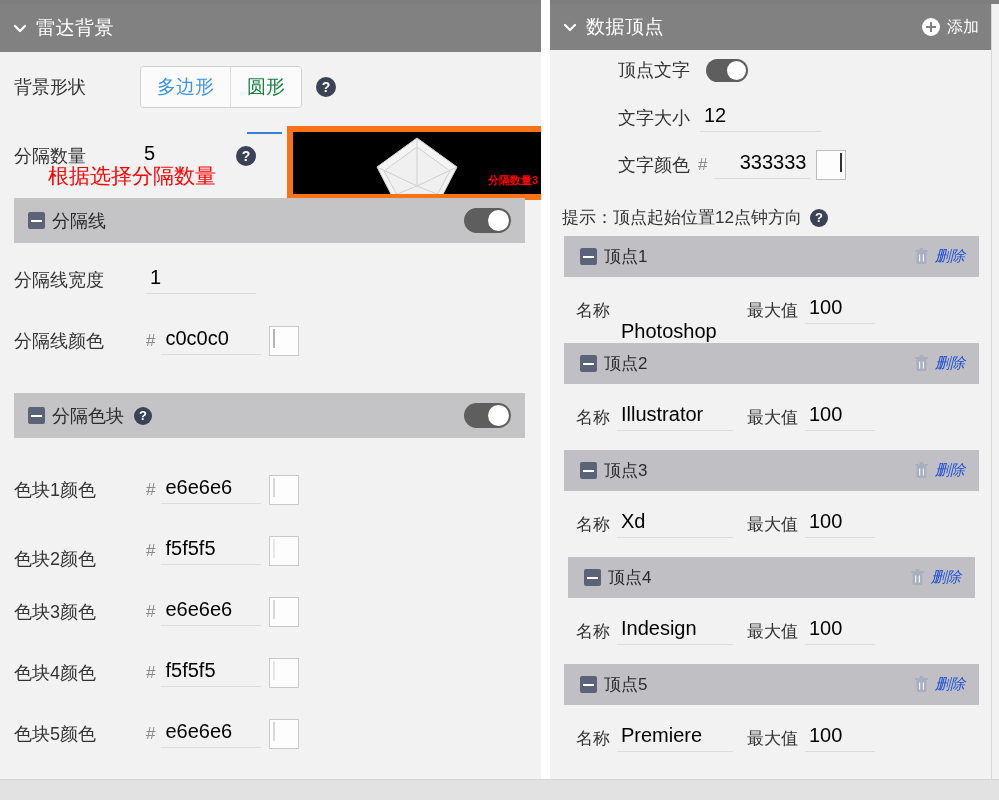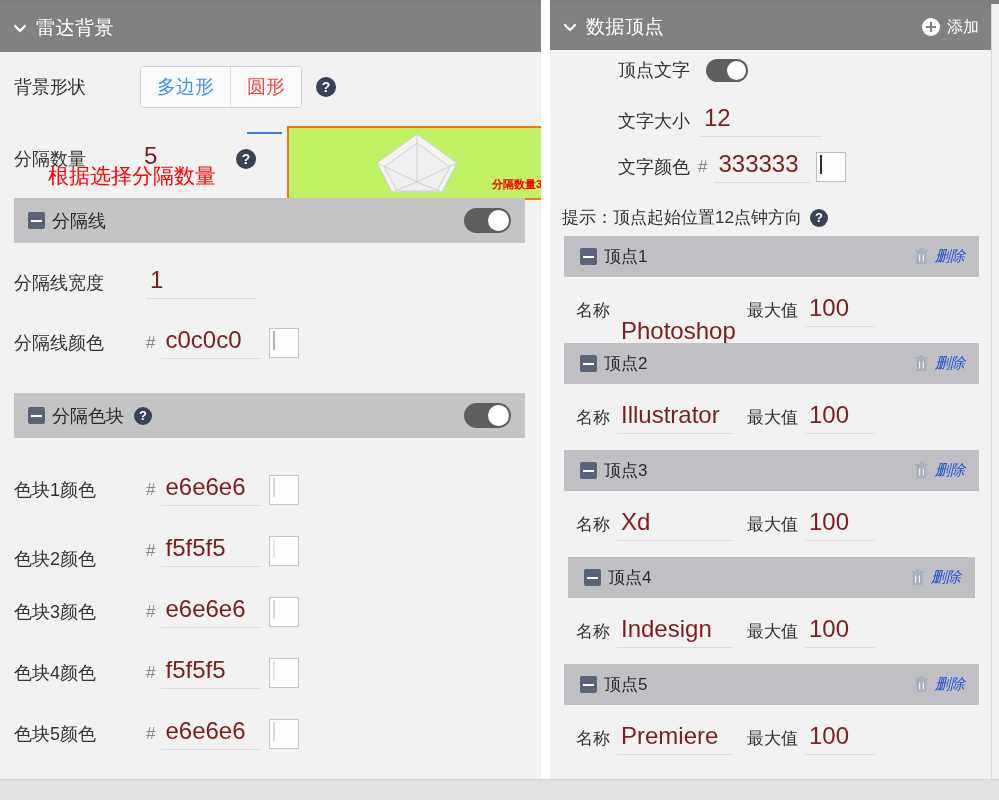--- a/index.html
+++ b/index.html
@@ -216,22 +216,22 @@
     font-size: 18px;
     color: #333333;
     white-space: nowrap;
     padding-top: 3px;
   }
   .field {
     position: relative;
     display: inline-block;
   }
   .field .val {
-    font-size: 24px;
-    color: #7f1d1d;
+    font-size: 20px;
+    color: #000000;
     padding: 0 4px 5px 4px;
     display: block;
     min-height: 22px;
     white-space: nowrap;
   }
   .field .underline {
     position: absolute;
     left: 0; bottom: 0;
     height: 1px;
     background: #dcdcdc;
@@ -266,42 +266,42 @@
     display: inline-flex;
     border: 1px solid #cfcfcf;
     border-radius: 4px;
     overflow: hidden;
     background: #fbfbfb;
   }
   .seg-btn {
     font-size: 19px;
     padding: 8px 16px;
     background: #fbfbfb;
-    color: #ef4444;
+    color: #15803d;
     cursor: pointer;
     border-right: 1px solid #dcdcdc;
     line-height: 1.25;
   }
   .seg-btn:last-child { border-right: none; }
   .seg-btn.active { color: #3b93e8; }
 
   
   .warn-text {
     position: absolute;
     font-size: 21px;
     color: #ff0000;
     white-space: nowrap;
     font-weight: 400;
   }
 
   
   .thumb-box {
     position: absolute;
-    border: 2px solid #f97316;
-    background: #bef264;
+    border: 6px solid #f97316;
+    background: #000000;
     box-sizing: border-box;
     overflow: hidden;
     cursor: pointer;
   }
   .thumb-box .thumbs {
     display: flex;
     width: 100%; height: 100%;
     align-items: center;
   }
   .thumb {
@@ -519,21 +519,21 @@
       </div>
 
       <div class="row abs" style="left:0; top:100px; align-items:center; padding-left:68px;">
         <span class="row-label" style="padding-top:0; margin-right:10px;">文字大小</span>
         <span class="field" style="width:122px;">
           <span class="val">12</span>
           <span class="underline"></span>
         </span>
       </div>
 
-      <div class="row abs" style="left:0; top:146px; align-items:center; padding-left:68px;">
+      <div class="row abs" style="left:0; top:146px; align-items:center; padding-left:68px;text-align:right;">
         <span class="row-label" style="padding-top:0; margin-right:8px;">文字颜色</span>
         <span class="hash" style="padding-top:0; margin-right:7px;">#</span>
         <span class="field" style="width:96px;">
           <span class="val">333333</span>
           <span class="underline"></span>
         </span>
         <span class="swatch dark" style="margin-left:6px;">
           <span class="sw-inner" style="background:#333333;"></span>
         </span>
       </div>

